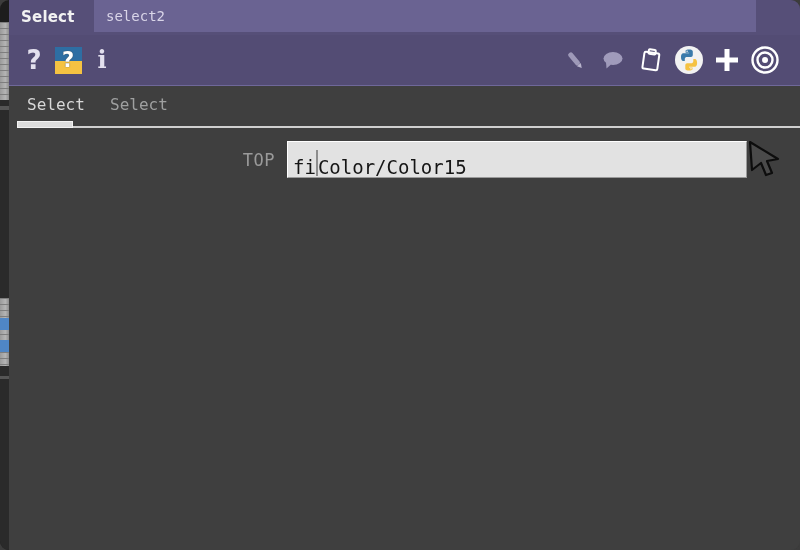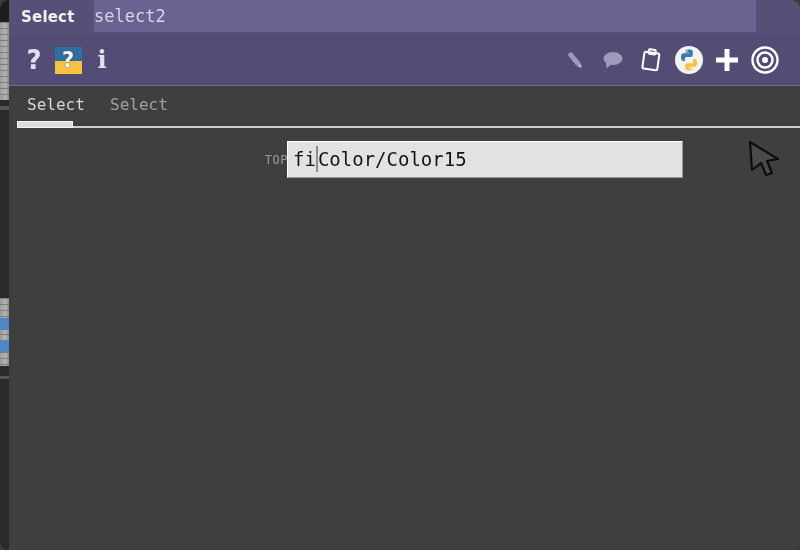--- a/index.html
+++ b/index.html
@@ -59,22 +59,23 @@
     font-size: 15px;
     letter-spacing: 0.2px;
   }
   .titlebar-field {
     position: absolute;
     left: 85px; top: 0;
     width: 662px; height: 32px;
     background: #6a6392;
     color: #d9d5e8;
     font-family: "DejaVu Sans Mono", monospace;
-    font-size: 17px;
+    font-size: 14px;
     line-height: 32px;
+    padding-left: 12px;
     box-sizing: border-box;
     white-space: nowrap;
     overflow: hidden;
   }
 
   
   .toolbar {
     position: absolute;
     left: 9px; top: 35px;
     width: 791px; height: 50px;
@@ -159,40 +160,40 @@
     background: #3f3f3f;
   }
 
   .field-row {
     position: absolute;
     left: 0; top: 11px;
     width: 791px; height: 38px;
   }
   .field-label {
     position: absolute;
-    right: 512px;
+    right: 525px;
     top: 0;
     height: 38px;
     line-height: 38px;
     color: #9a9a9a;
     font-family: "DejaVu Sans Mono", monospace;
-    font-size: 12px;
+    font-size: 17px;
     letter-spacing: 0.5px;
   }
   .field-input {
     position: absolute;
     left: 278px; top: 0;
-    width: 396px; height: 37px;
+    width: 460px; height: 37px;
     background: #e2e2e2;
     border: 1px solid #ffffff;
     border-right-color: #9a9a9a;
     border-bottom-color: #9a9a9a;
     box-sizing: border-box;
     display: flex;
-    align-items: center;
+    align-items: flex-end;
     overflow: hidden;
   }
   .field-text {
     color: #151515;
     font-family: "DejaVu Sans Mono", monospace;
     font-size: 19px;
     line-height: 1;
     white-space: pre;
     padding-left: 5px;
   }

